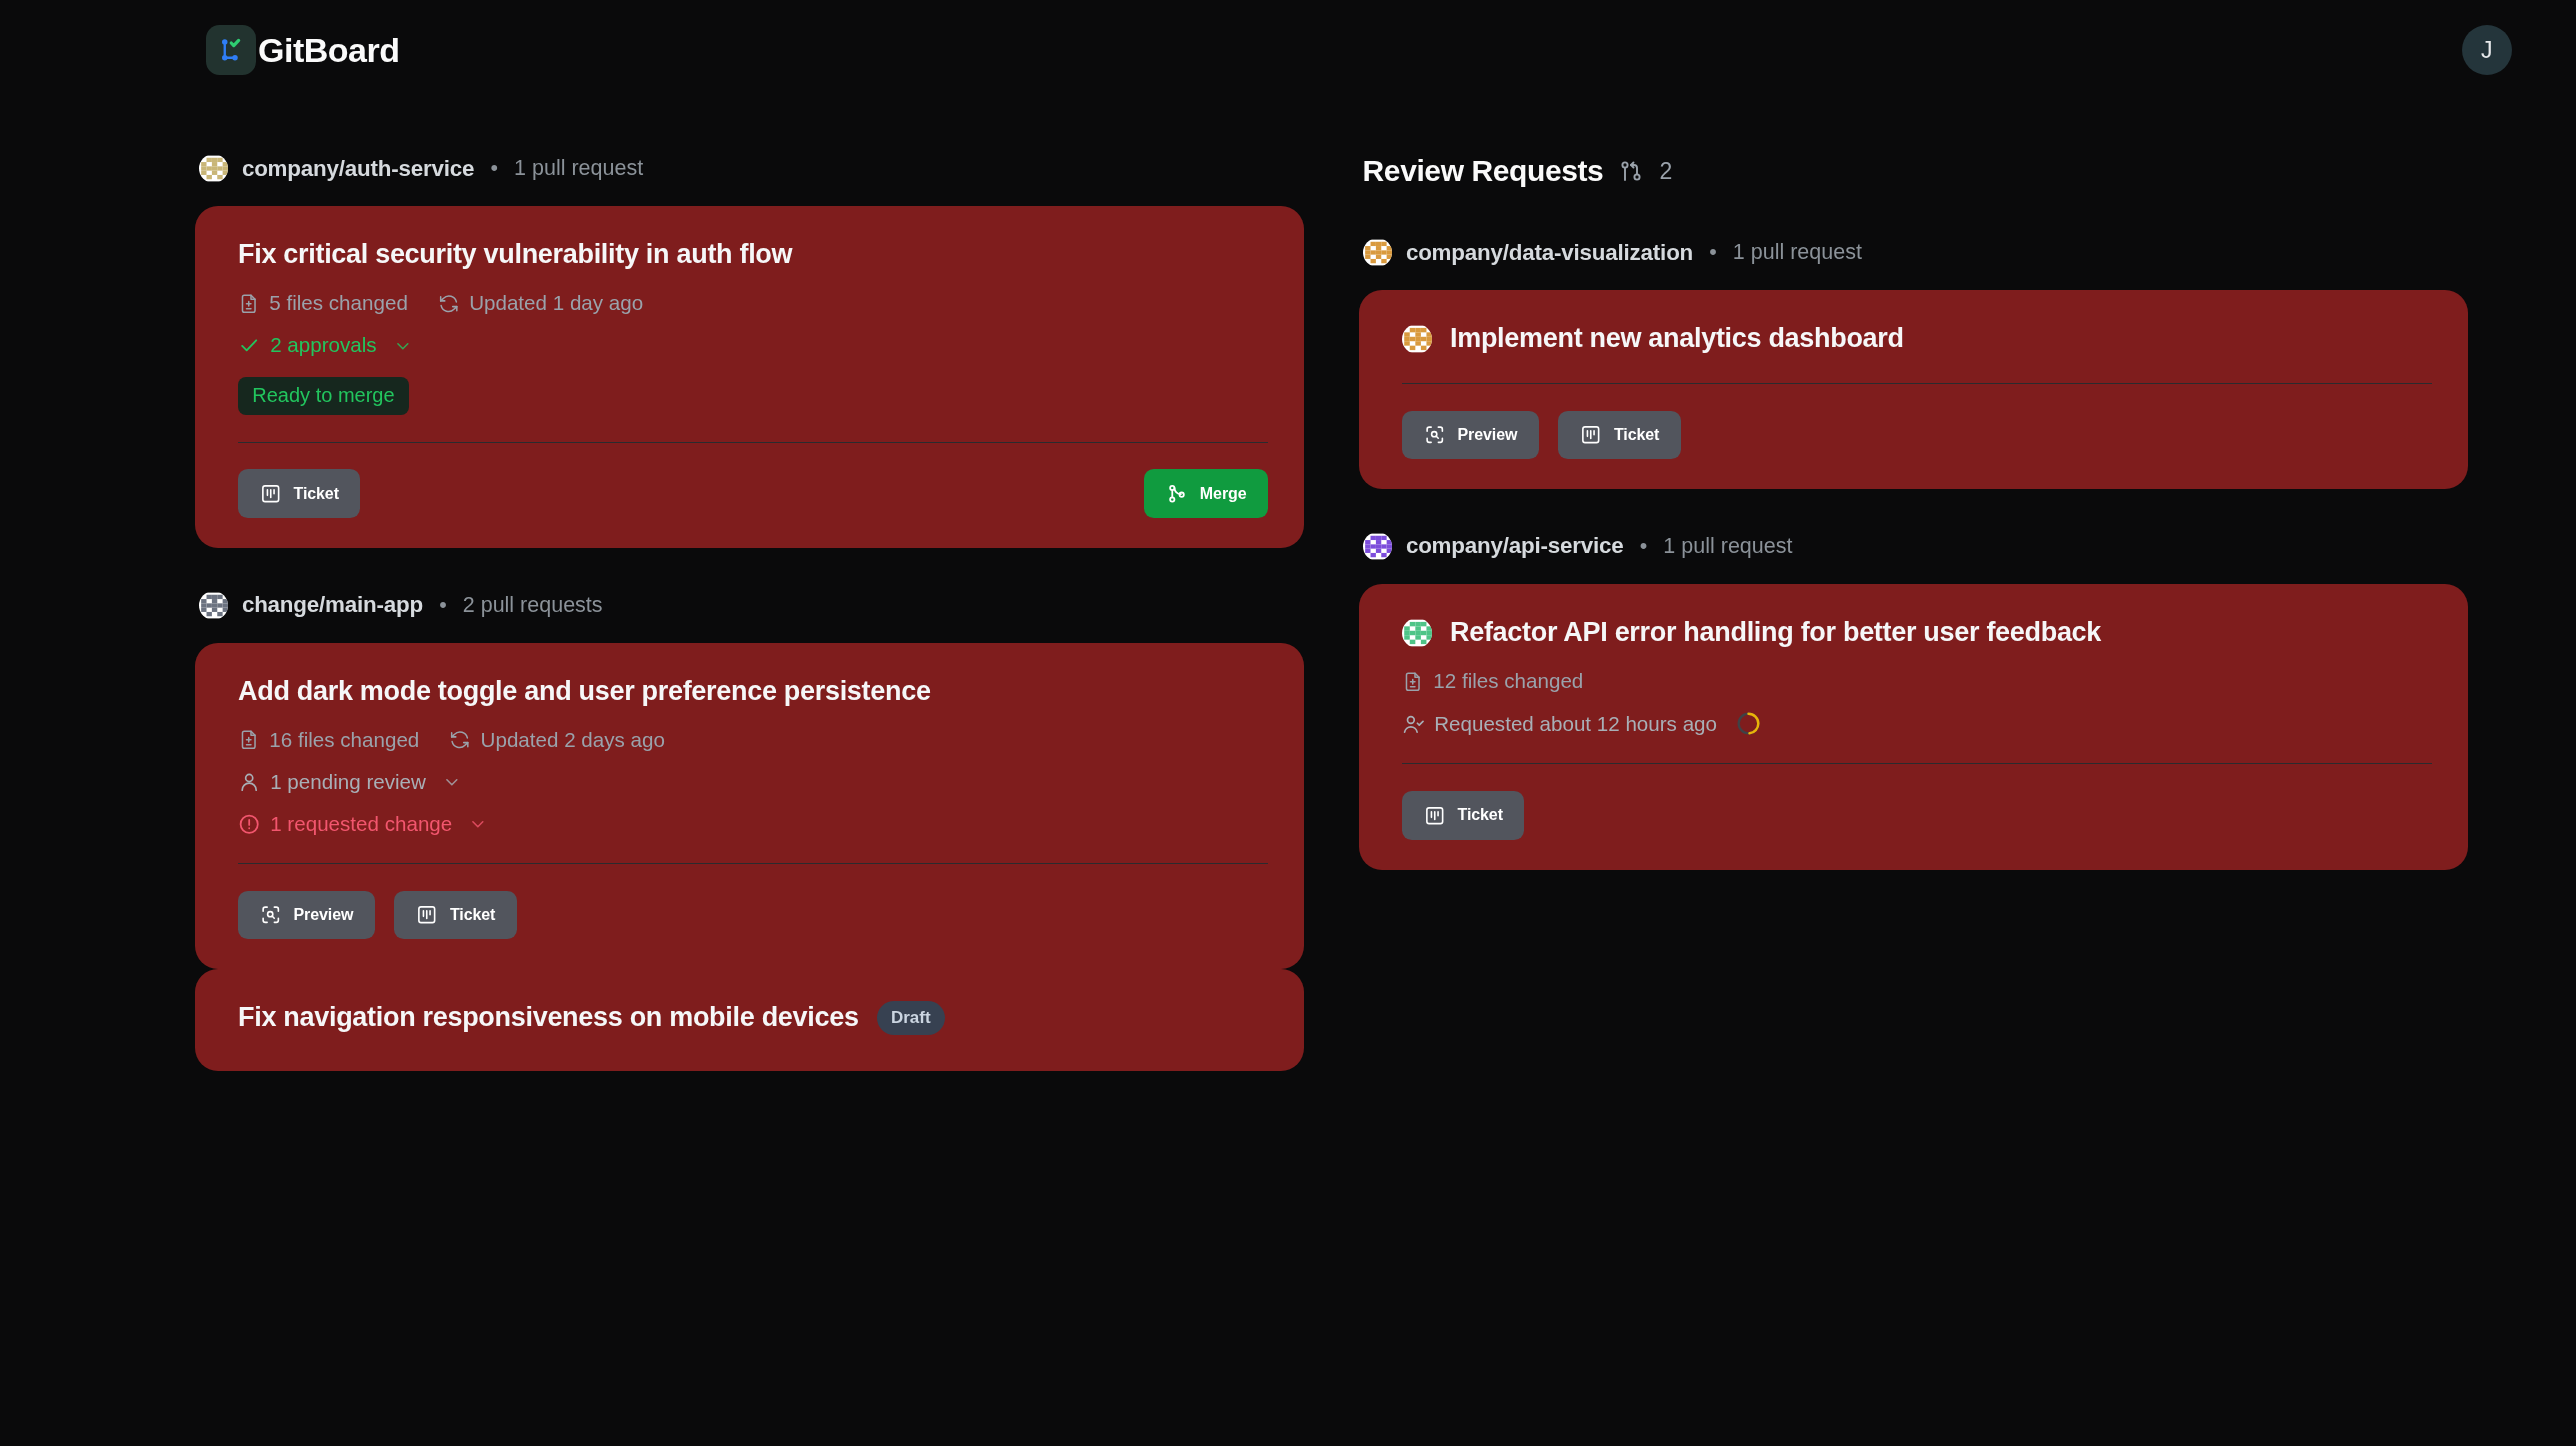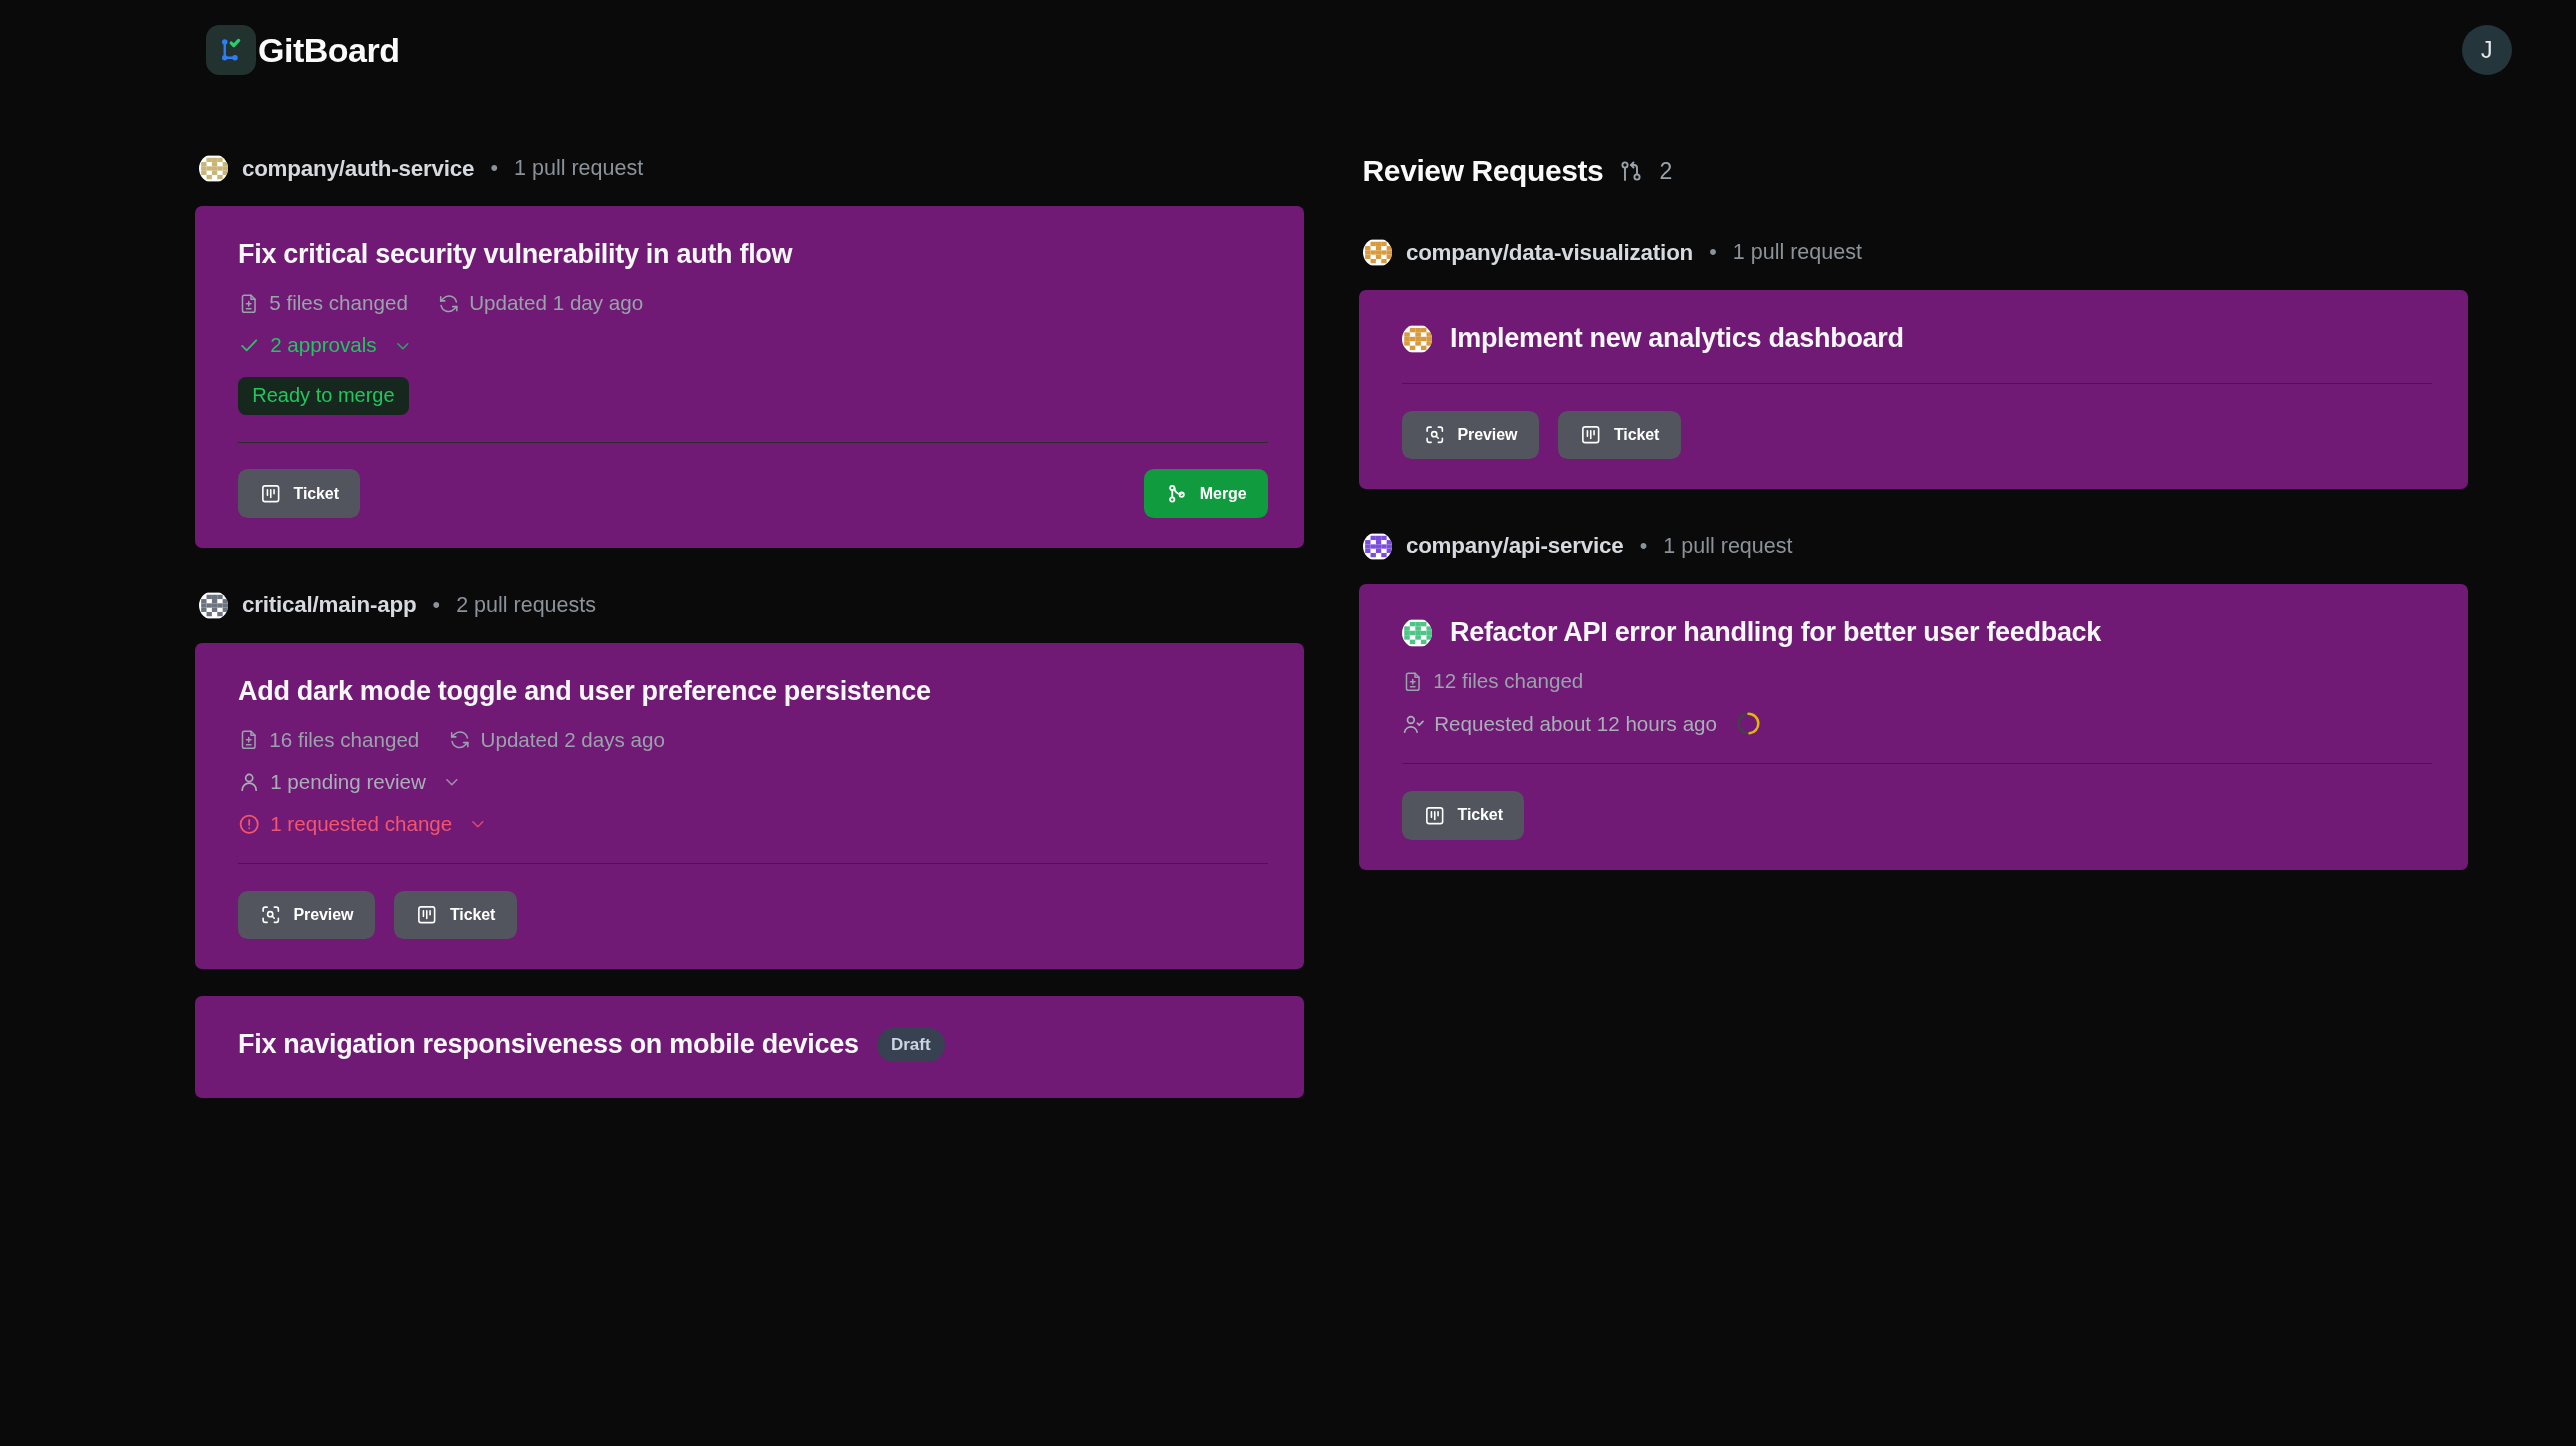--- a/index.html
+++ b/index.html
@@ -55,24 +55,23 @@
     display: flex; align-items: center; gap: 14.3px;
     margin-bottom: 23px; padding-left: 3.6px;
   }
   .repo-avatar { width: 29px; height: 29px; border-radius: 50%; flex: none; overflow: hidden; }
   .repo-name { font-size: 22.4px; font-weight: 700; color: #d6dade; letter-spacing: -0.2px; }
   .repo-meta { font-size: 21.5px; color: #8b9299; }
   .dotsep { color: #8b9299; font-size: 21.5px; padding: 0 1.8px; }
 
   
   .card {
-    background: #701a75;
-    border-radius: 7px;
+    background: #7f1d1d;
+    border-radius: 23px;
     padding: 32px 36px 30px 43px;
-    margin-bottom: 27px;
   }
   .card.compact { padding-bottom: 36px; }
   .card-title-row { display: flex; align-items: center; gap: 18px; }
   .card-avatar { width: 30px; height: 30px; border-radius: 50%; flex: none; overflow: hidden; }
   .card-title {
     font-size: 27px; font-weight: 700; color: #f6f7f8; letter-spacing: -0.3px;
     line-height: 1.25;
   }
   .draft-badge {
     background: #374151; color: #cbd5e1;
@@ -246,21 +245,21 @@
               <rect x="7" y="10" width="5" height="4" fill="#6b7280"></rect>
               <rect x="17" y="10" width="5" height="4" fill="#6b7280"></rect>
               <rect x="12" y="10" width="5" height="4" fill="#6b7280"></rect>
               <rect x="2" y="14" width="5" height="4" fill="#6b7280"></rect>
               <rect x="22" y="14" width="5" height="4" fill="#6b7280"></rect>
               <rect x="12" y="14" width="5" height="4" fill="#6b7280"></rect>
               <rect x="7" y="18" width="5" height="4" fill="#6b7280"></rect>
               <rect x="17" y="18" width="5" height="4" fill="#6b7280"></rect>
             </svg>
           </span>
-          <span class="repo-name">critical/main-app</span>
+          <span class="repo-name">change/main-app</span>
           <span class="dotsep">•</span>
           <span class="repo-meta">2 pull requests</span>
         </div>
         <div class="card">
           <div class="card-title-row">
             <span class="card-title">Add dark mode toggle and user preference persistence</span>
           </div>
           <div class="meta-row">
             <span class="meta-item">
               <span>

